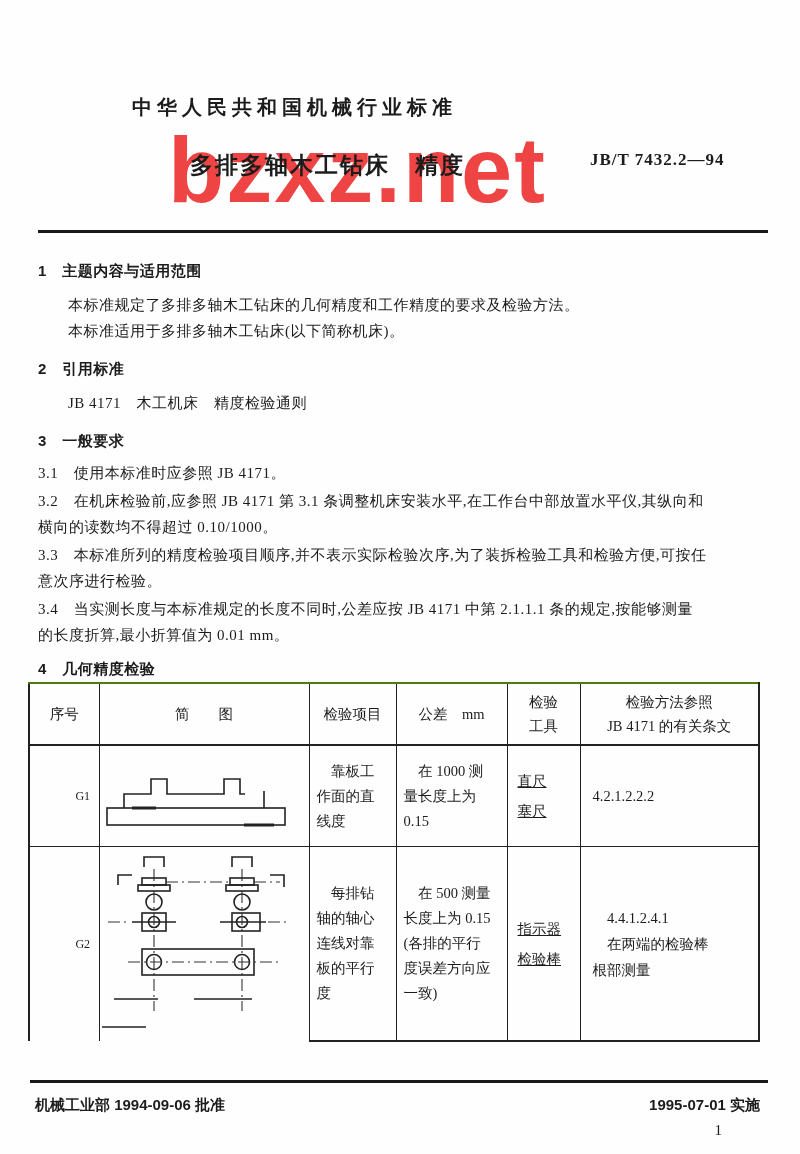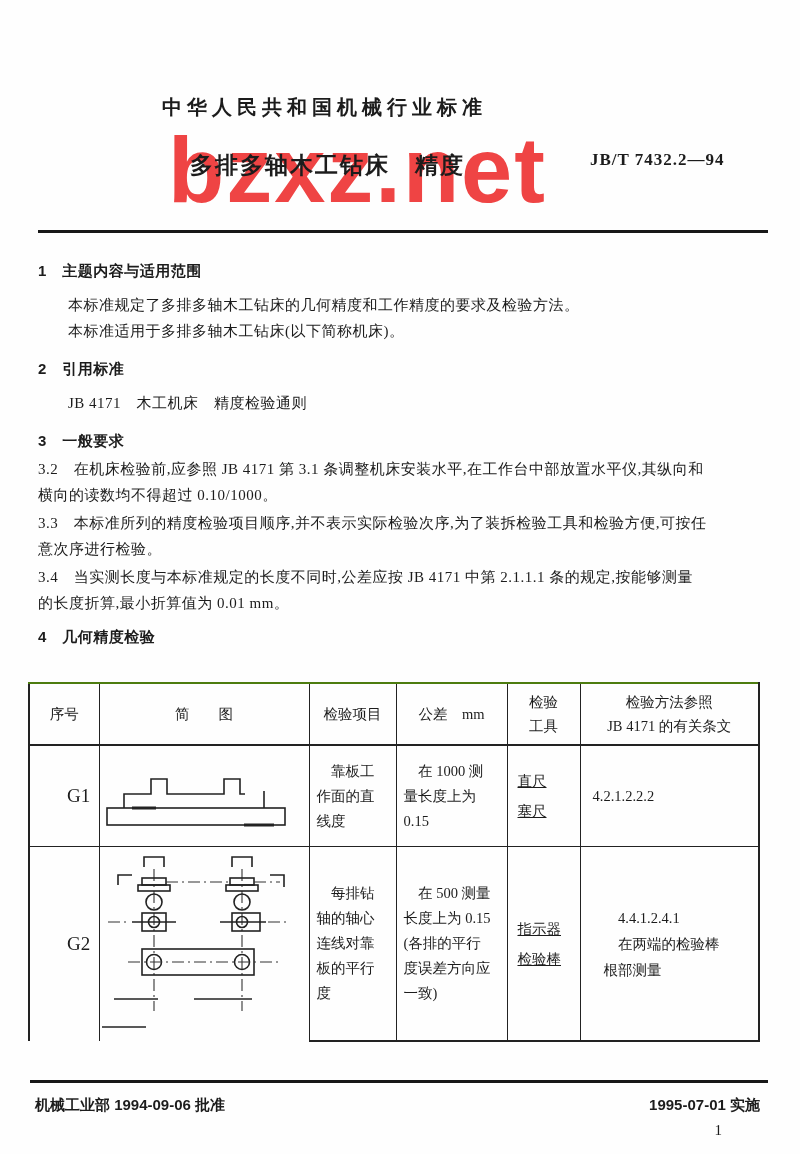--- a/index.html
+++ b/index.html
@@ -12,21 +12,21 @@
   .page { position:absolute; inset:0; width:800px; height:1154px; overflow:hidden; background:#fefefe; }
 
   .watermark {
     position:absolute; left:168px; top:118px;
     font-family:"Liberation Sans","DejaVu Sans",sans-serif;
     font-weight:bold; font-size:92px; letter-spacing:2px;
     color:#ef4444; z-index:0; user-select:none;
   }
 
   .std-label {
-    position:absolute; left:162px; top:94px; z-index:2;
+    position:absolute; left:132px; top:94px; z-index:2;
     font-family:Liberation Serif, serif;
     font-weight:bold; font-size:20px; letter-spacing:5px;
   }
   .doc-title {
     position:absolute; left:190px; top:150px; z-index:2;
     font-family:"Liberation Sans","DejaVu Sans",sans-serif;
     font-weight:bold; font-size:23px; letter-spacing:2px;
   }
   .doc-code {
     position:absolute; left:590px; top:150px; z-index:2;
@@ -60,27 +60,27 @@
   }
   .gtable th, .gtable td { border:1px solid #222; vertical-align:middle; }
   .gtable thead th {
     font-weight:normal; text-align:center; height:62px;
     border-bottom:2px solid #222; line-height:24px; white-space:pre-line;
   }
   .gtable .row-g1 td { height:98px; }
   .gtable .row-g2 td { height:172px; }
   .gtable .row-g2 td { border-bottom:2px solid #222; }
   .gtable .row-g2 td.open { border-bottom:none; }
-  td.cell-no { font-size:19px;padding-left:37px; }
+  td.cell-no { text-align:center; font-size:12px;padding-left:37px; }
   td.cell-diagram { text-align:center; padding:2px; }
   td.cell-item, td.cell-tol {
     text-align:left; padding:6px 7px; line-height:25px; white-space:pre-wrap; font-size:14.5px;
   }
   td.cell-tool { padding-left:10px; line-height:30px; white-space:pre-wrap;text-decoration:underline; }
-  td.cell-method { padding-left:23px; line-height:26px; white-space:pre-wrap; }
+  td.cell-method { padding-left:12px; line-height:26px; white-space:pre-wrap; }
   td.method-g1 { padding-left:12px; }
 
   .footer-left {
     position:absolute; left:35px; top:1096px; z-index:2;
     font-family:"Liberation Sans","DejaVu Sans",sans-serif; font-weight:bold; font-size:15px;
   }
   .footer-right {
     position:absolute; right:40px; top:1096px; z-index:2;
     font-family:"Liberation Sans","DejaVu Sans",sans-serif; font-weight:bold; font-size:15px;
   }
@@ -104,20 +104,21 @@
 
   <div class="content">
     <div class="sec mb8">1　主题内容与适用范围</div>
     <p class="indent">本标准规定了多排多轴木工钻床的几何精度和工作精度的要求及检验方法。</p>
     <p class="indent">本标准适用于多排多轴木工钻床(以下简称机床)。</p>
 
     <div class="sec mt12">2　引用标准</div>
     <p class="ref-line mt8">JB 4171　木工机床　精度检验通则</p>
 
     <div class="sec mt12">3　一般要求</div>
+    <p class="mt6">3.1　使用本标准时应参照 JB 4171。</p>
     <p class="prewrap mt2">3.2　在机床检验前,应参照 JB 4171 第 3.1 条调整机床安装水平,在工作台中部放置水平仪,其纵向和
 横向的读数均不得超过 0.10/1000。</p>
     <p class="prewrap mt2">3.3　本标准所列的精度检验项目顺序,并不表示实际检验次序,为了装拆检验工具和检验方便,可按任
 意次序进行检验。</p>
     <p class="prewrap mt2">3.4　当实测长度与本标准规定的长度不同时,公差应按 JB 4171 中第 2.1.1.1 条的规定,按能够测量
 的长度折算,最小折算值为 0.01 mm。</p>
 
     <div class="sec mt8">4　几何精度检验</div>
   </div>
 

